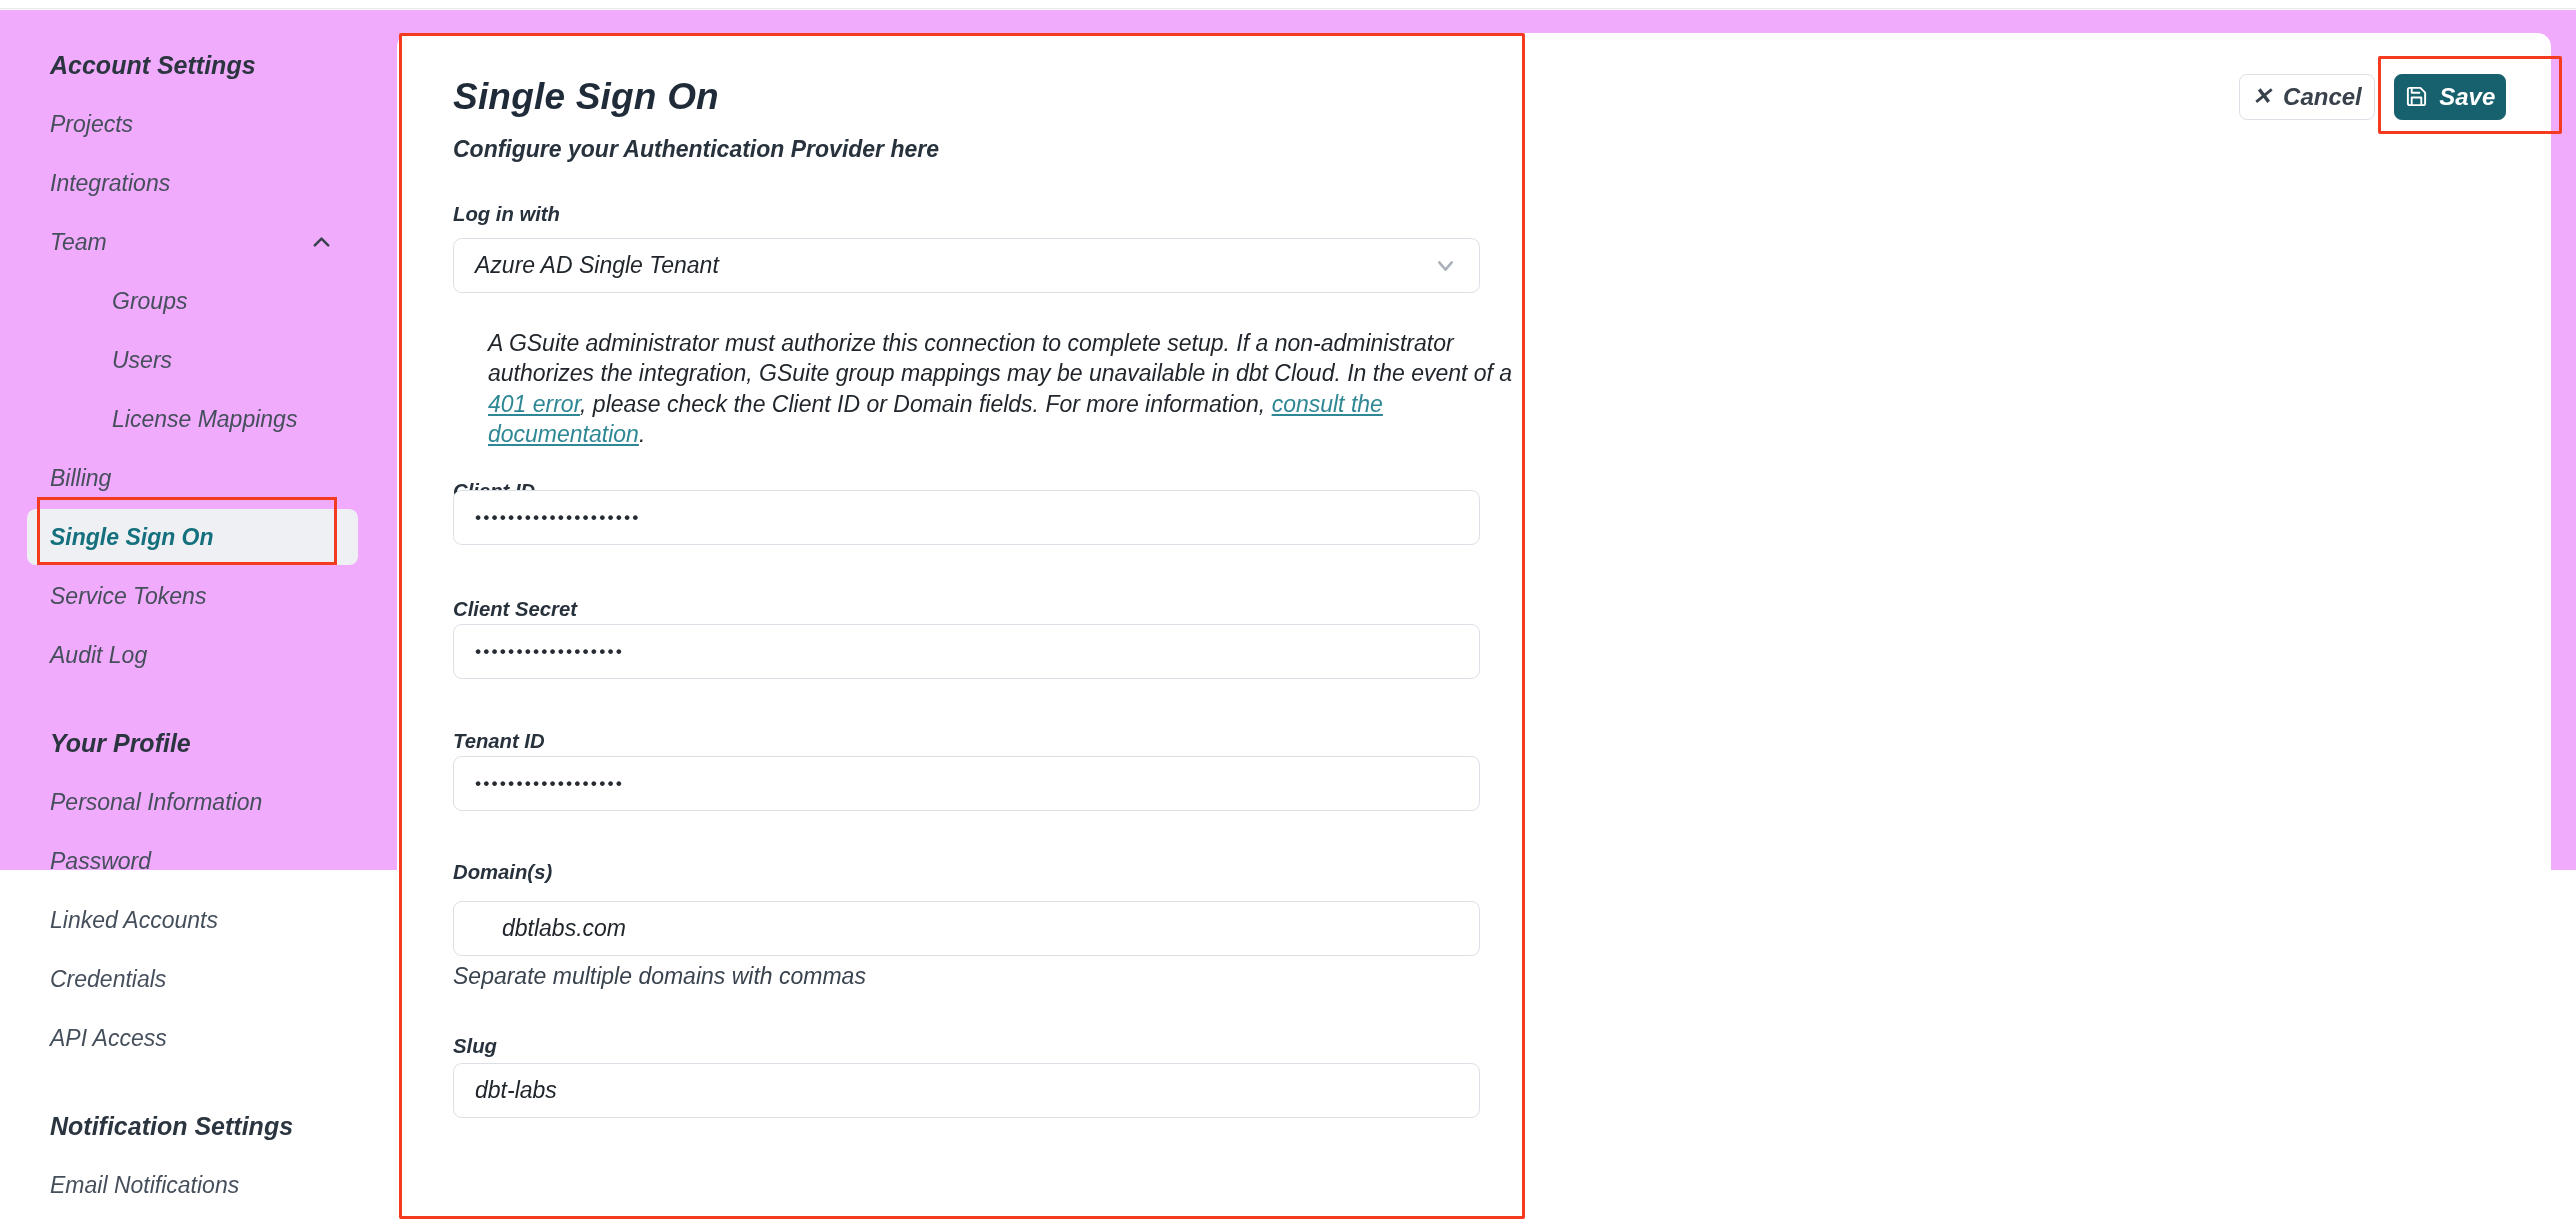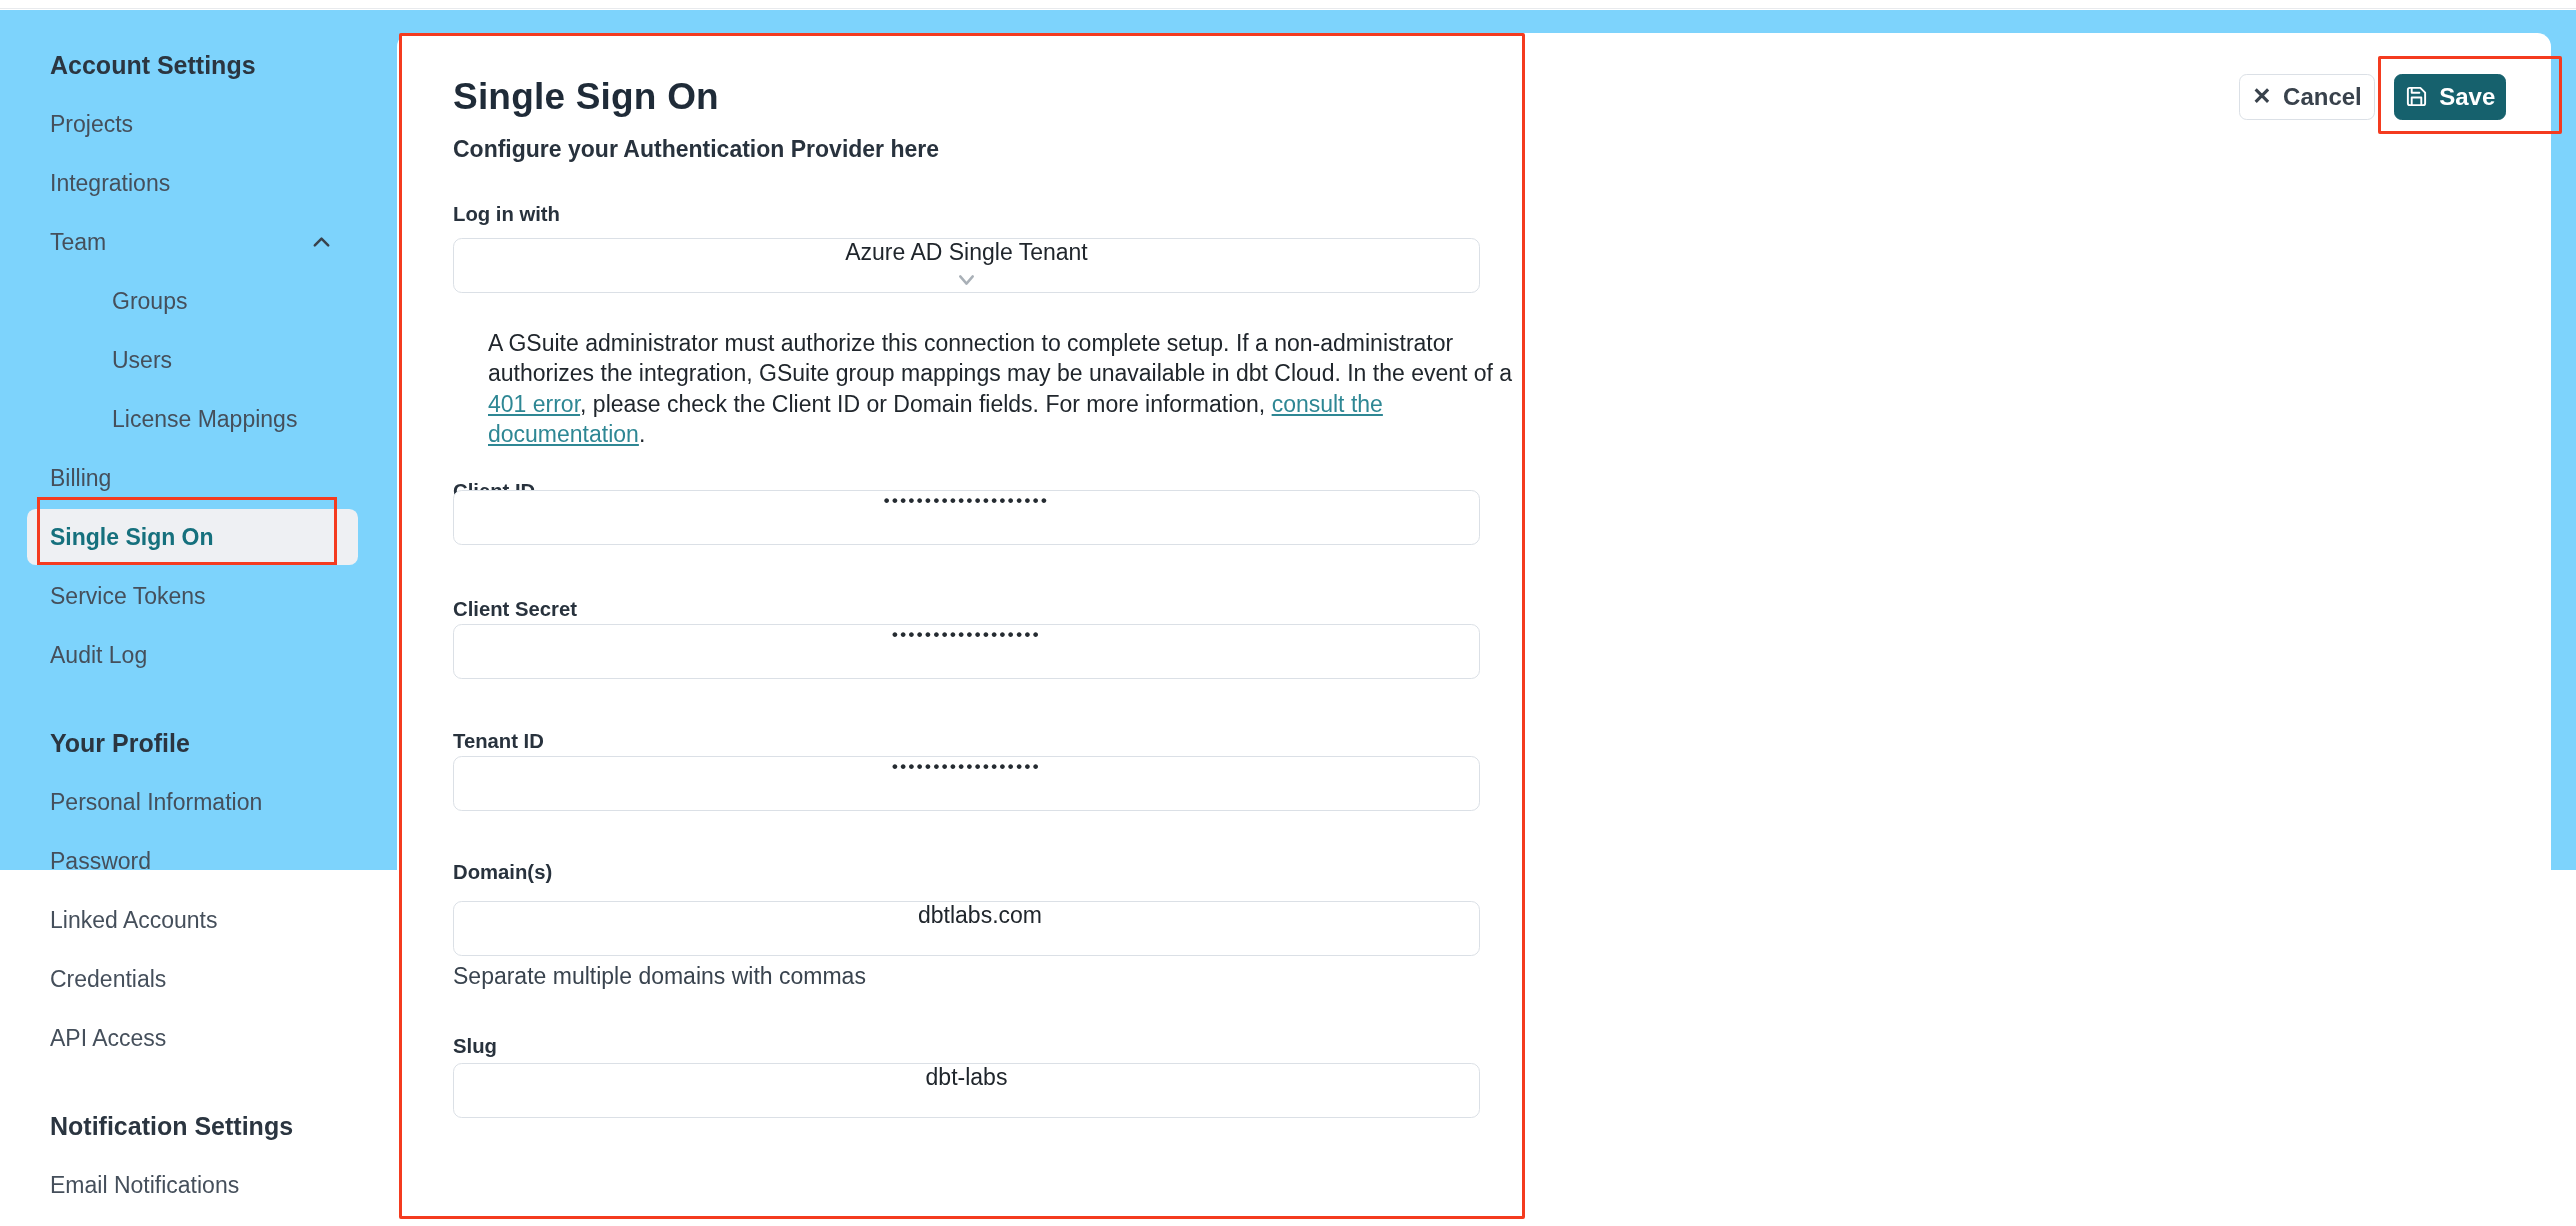--- a/index.html
+++ b/index.html
@@ -3,21 +3,21 @@
 <meta charset="utf-8">
 <style>
   * { margin:0; padding:0; box-sizing:border-box; }
   html,body { width:2576px; height:1226px; background:#ffffff; overflow:hidden; }
   body { font-family:"Liberation Sans", sans-serif; position:relative; color:#232f3a; }
 
   .topstrip { position:absolute; left:0; top:0; width:2576px; height:8.7px;
               background:#ffffff; border-bottom:1px solid #e8eaed; }
 
   .page { position:absolute; left:0; top:9.7px; width:2576px; height:860px;
-          background:#7dd3fc; }
+          background:#f0abfc;font-style:italic; }
 
   
   .sidebar { position:absolute; left:0; top:0; width:397px; height:100%;
              padding-top:26px; }
   .side-row { position:relative; height:59px; display:flex; align-items:center;
               padding-left:50px; font-size:23px; color:#454f5b; cursor:pointer; }
   .side-row.title { font-size:25px; font-weight:700; color:#2b3540; cursor:default; }
   .side-row.indent { padding-left:112px; }
   .side-row.gap { margin-top:29px; }
   .side-row .chev-up { position:absolute; right:64px; top:18.4px; }
@@ -39,21 +39,21 @@
 
   .page-title { position:absolute; left:56px; top:43px; font-size:37px; font-weight:700;
                 color:#1f2b38; letter-spacing:0.2px; }
   .page-subtitle { position:absolute; left:56px; top:103px; font-size:23px; font-weight:600;
                    color:#28323d; }
 
   .field-label { position:absolute; left:56px; font-size:20.3px; font-weight:700; color:#28323d; }
 
   .control { position:absolute; left:56px; width:1027px; height:55px; background:#fff;
              border:1.9px solid #dbe0e6; border-radius:8.7px; display:flex; align-items:center;
-             padding:0 21px; font-size:23px; color:#20262c;flex-direction:column; }
+             padding:0 21px; font-size:23px; color:#20262c; }
   .control.select { cursor:pointer; justify-content:space-between; }
   .control .masked { font-size:16.5px; font-weight:700; letter-spacing:2.5px; color:#252b31; }
 
   .note { position:absolute; left:56px; top:295px; width:1032px; font-size:23px;
           line-height:30.5px; color:#20262c;margin-left:35px; }
   .note a { color:#2e8794; text-decoration:underline; cursor:pointer; }
 
   .helper { position:absolute; left:56px; top:930px; font-size:23px; color:#39434e; }
 
   .btn { position:absolute; top:41px; height:46px; display:flex; align-items:center;

